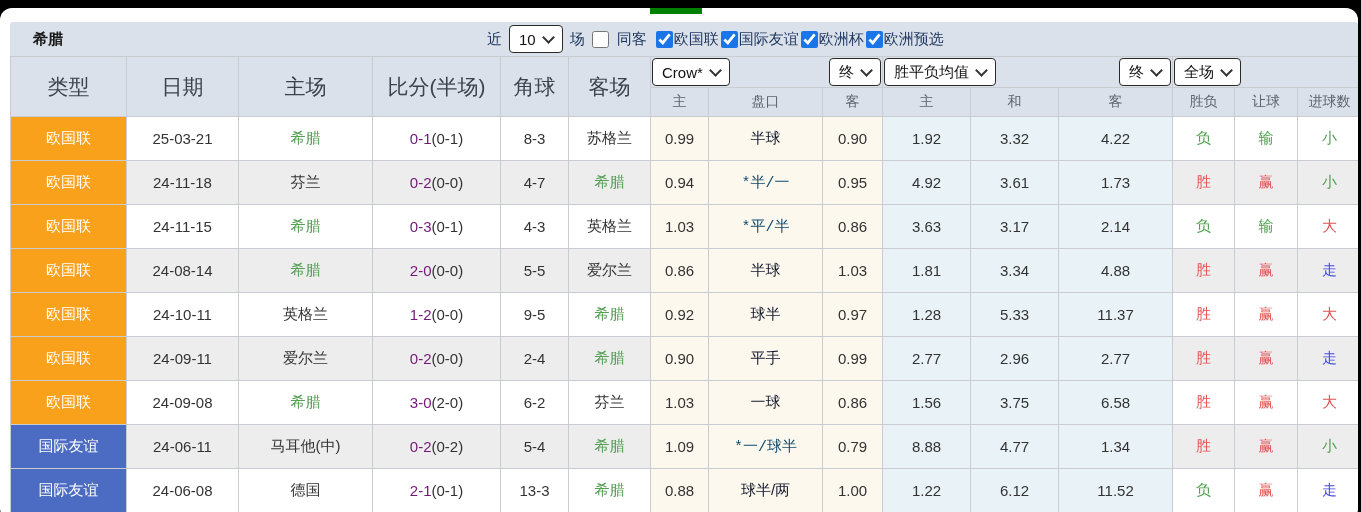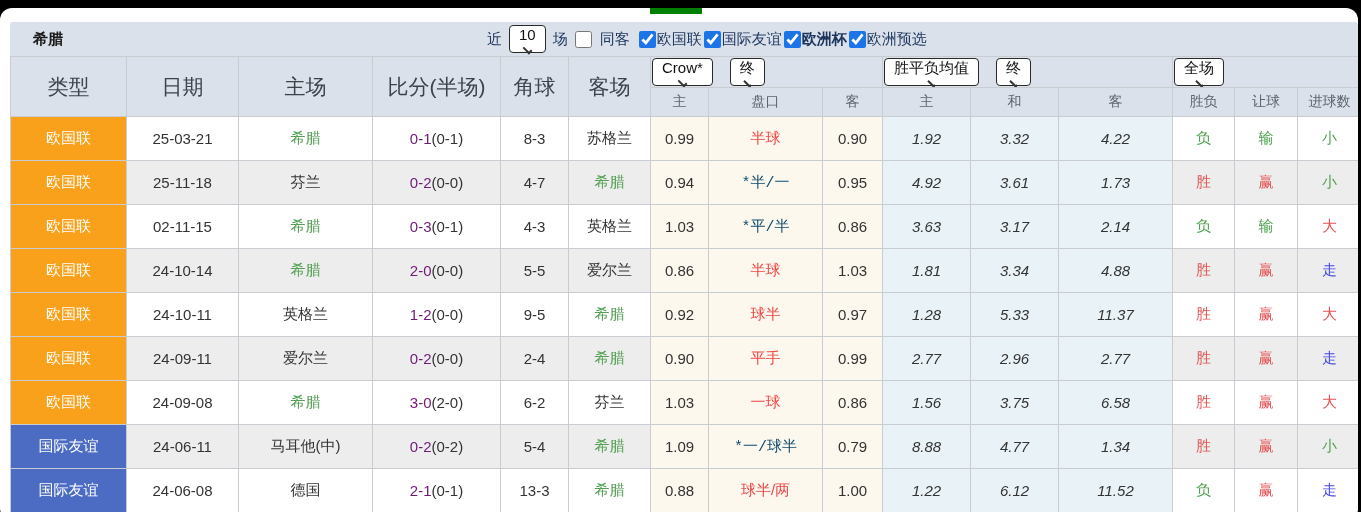--- a/index.html
+++ b/index.html
@@ -21,43 +21,43 @@
   .team-name{padding-left:23px;font-weight:bold;font-size:15px;color:#1b1b1b;}
   .controls{position:absolute;left:474px;top:0;height:34px;display:flex;align-items:center;gap:4px;}
   .ctl-label{font-size:15px;color:#1c355e;margin:0 3px;white-space:nowrap;}
   .filter{display:flex;align-items:center;margin-left:2px;cursor:pointer;}
   input[type=checkbox]{width:17px;height:17px;accent-color:#1b74e8;margin:0 1px 0 0;}
 
   
   .sel{
     display:inline-flex;align-items:center;justify-content:center;gap:8px;
     background:#fff;border:1px solid #2a2a2a;border-radius:4px;height:26px;
-    padding:0 9px;font-size:15px;color:#111;cursor:pointer;white-space:nowrap;flex-direction:column;
+    padding:0 9px;font-size:15px;color:#111;cursor:pointer;white-space:nowrap;
   }
   .chev{display:inline-block;width:7px;height:7px;border-right:2px solid #333;border-bottom:2px solid #333;transform:rotate(45deg);margin-top:-4px;}
 
   
   table{
     margin-left:10px;width:1351px;border-collapse:collapse;table-layout:fixed;
   }
   th,td{border:1px solid #c9ccd0;text-align:center;overflow:hidden;white-space:nowrap;}
   thead th{background:#dbe1ea;font-weight:normal;}
   .main-h{color:#3d434b;font-size:21px;}
   .grp{height:30px;}
-  .grp-inner{display:flex;align-items:center;justify-content:flex-start;gap:17px;}
+  .grp-inner{display:flex;align-items:center;justify-content:space-between;gap:26px;}
   .sub-h{height:26px;color:#5d646e;font-size:14px;}
   tbody td{height:41px;font-size:15px;color:#333;background:#fff;}
   tr.alt td{background:#ededed;}
   td.type{color:#fff;font-size:15px;}
   td.odds, tr.alt td.odds{background:#fdf8ee;}
-  td.avg,  tr.alt td.avg {background:#e9f3f7;font-style:italic;}
+  td.avg,  tr.alt td.avg {background:#e9f3f7;}
   .team-hl{color:#56a156;}
   .sc{color:#701a75;}
   .ht{color:#333;}
-  .hc-plain{color:#ef4444;}
+  .hc-plain{color:#0f172a;}
   .hc-star{color:#0c4a6e;font-family:Liberation Mono, monospace;}
   .c-red{color:#e25555;}
   .c-green{color:#4a9e4a;}
   .c-blue{color:#4646e8;}
 </style>
 </head>
 <body>
 
 <div class="page">
   <div class="green-tab"></div>
@@ -77,21 +77,21 @@
           <label class="filter">
             <input type="checkbox" checked="" style="">
             <span class="ctl-label" style="margin: 0px;">欧国联</span>
           </label>
           <label class="filter">
             <input type="checkbox" checked="" style="">
             <span class="ctl-label" style="margin: 0px;">国际友谊</span>
           </label>
           <label class="filter">
             <input type="checkbox" checked="" style="">
-            <span class="ctl-label" style="margin: 0px; font-weight: bold;">欧洲杯</span>
+            <span class="ctl-label" style="margin: 0px;">欧洲杯</span>
           </label>
           <label class="filter">
             <input type="checkbox" checked="" style="">
             <span class="ctl-label" style="margin: 0px;">欧洲预选</span>
           </label>
         </span>
     </div>
   </div>
 
   <table>
@@ -178,55 +178,55 @@
           <td class="odds">0.90</td>
           <td class="avg">1.92</td>
           <td class="avg">3.32</td>
           <td class="avg">4.22</td>
           <td class="res c-green">负</td>
           <td class="res c-green">输</td>
           <td class="res c-green">小</td>
         </tr>
         <tr class="alt">
           <td class="type" style="background: rgb(249, 161, 27);">欧国联</td>
-          <td class="date">25-11-18</td>
+          <td class="date">24-11-18</td>
           <td>芬兰</td>
           <td class="score"><span class="sc">0-2</span><span class="ht">(0-0)</span></td>
           <td class="corner">4-7</td>
           <td class="team-hl">希腊</td>
           <td class="odds">0.94</td>
           <td class="odds hc-star">*半/一</td>
           <td class="odds">0.95</td>
           <td class="avg">4.92</td>
           <td class="avg">3.61</td>
           <td class="avg">1.73</td>
           <td class="res c-red">胜</td>
           <td class="res c-red">赢</td>
           <td class="res c-green">小</td>
         </tr>
         <tr>
           <td class="type" style="background: rgb(249, 161, 27);">欧国联</td>
-          <td class="date">02-11-15</td>
+          <td class="date">24-11-15</td>
           <td class="team-hl">希腊</td>
           <td class="score"><span class="sc">0-3</span><span class="ht">(0-1)</span></td>
           <td class="corner">4-3</td>
           <td>英格兰</td>
           <td class="odds">1.03</td>
           <td class="odds hc-star">*平/半</td>
           <td class="odds">0.86</td>
           <td class="avg">3.63</td>
           <td class="avg">3.17</td>
           <td class="avg">2.14</td>
           <td class="res c-green">负</td>
           <td class="res c-green">输</td>
           <td class="res c-red">大</td>
         </tr>
         <tr class="alt">
           <td class="type" style="background: rgb(249, 161, 27);">欧国联</td>
-          <td class="date">24-10-14</td>
+          <td class="date">24-08-14</td>
           <td class="team-hl">希腊</td>
           <td class="score"><span class="sc">2-0</span><span class="ht">(0-0)</span></td>
           <td class="corner">5-5</td>
           <td>爱尔兰</td>
           <td class="odds">0.86</td>
           <td class="odds hc-plain">半球</td>
           <td class="odds">1.03</td>
           <td class="avg">1.81</td>
           <td class="avg">3.34</td>
           <td class="avg">4.88</td>

